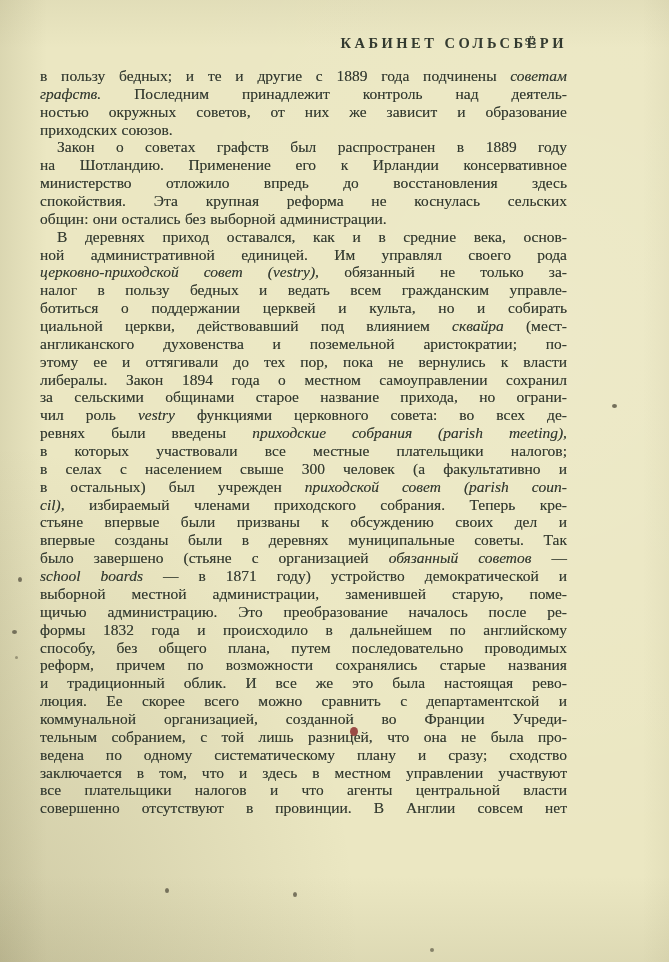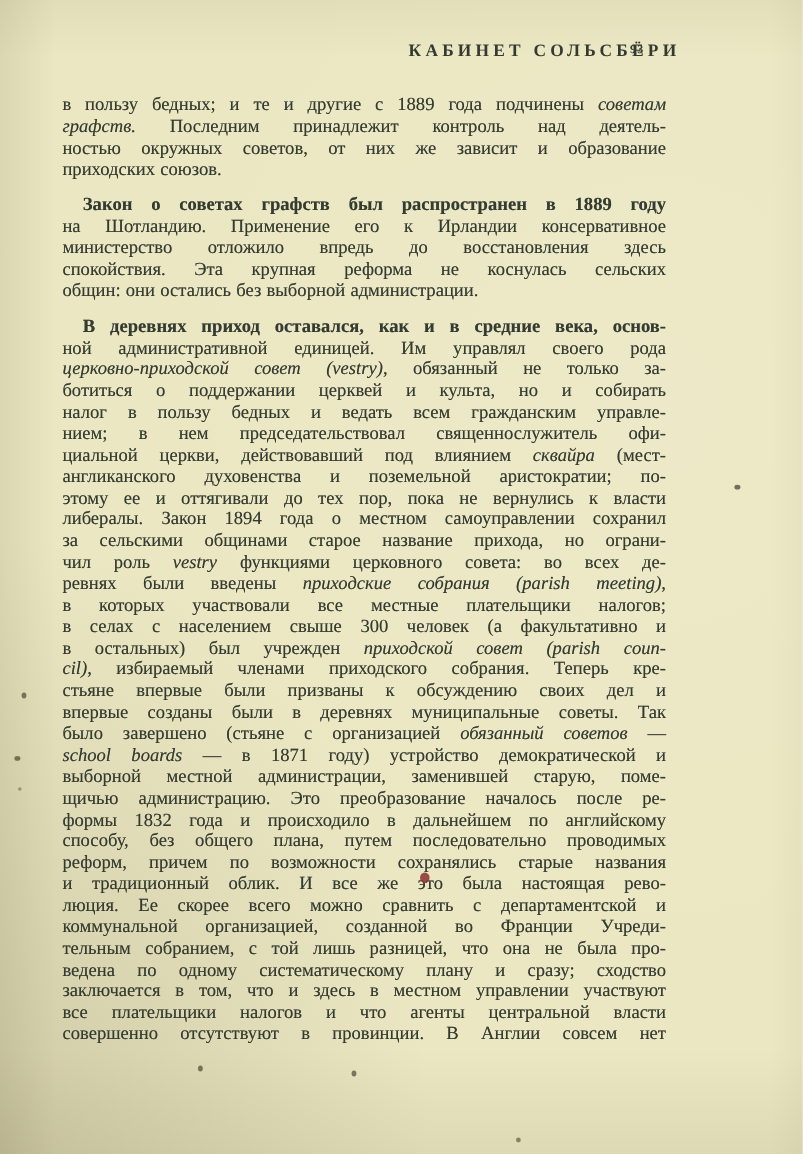--- a/index.html
+++ b/index.html
@@ -40,29 +40,29 @@
     color: #333a30;
   }
   .text-block {
     position: absolute;
     top: 67px; left: 40px; width: 527px;
     font-size: 15.5px;
     line-height: 17.86px;
     color: #343b31;
     text-shadow: 0 0 0.35px rgba(52,59,49,0.55);
   }
-  .para { margin: 12px; padding: 0; }
+  .para { margin: 0; padding: 0; }
   .line {
     text-align: justify;
     text-align-last: justify;
     white-space: normal;
     word-spacing: 0.5px;
   }
   .line.end { text-align-last: left; }
-  .line.indent { text-indent: 17px; font-weight: bold; }
+  .line.indent { text-indent: 17px; }
   .it { font-style: italic; }
   .artifact {
     position: absolute;
     border-radius: 50%;
   }
 </style>
 </head>
 <body>
 
 <div class="scan-page">
@@ -82,23 +82,22 @@
         <div class="line indent"><span>Закон о советах графств был распространен в 1889 году</span></div>
         <div class="line"><span>на Шотландию. Применение его к Ирландии консервативное</span></div>
         <div class="line"><span>министерство отложило впредь до восстановления здесь</span></div>
         <div class="line"><span>спокойствия. Эта крупная реформа не коснулась сельских</span></div>
         <div class="line end"><span>общин: они остались без выборной администрации.</span></div>
       </div>
       <div class="para">
         <div class="line indent"><span>В деревнях приход оставался, как и в средние века, основ-</span></div>
         <div class="line"><span>ной административной единицей. Им управлял своего рода</span></div>
         <div class="line"><span class="it">церковно-приходской совет (vestry),</span><span> обязанный не только за-</span></div>
+        <div class="line"><span>налог в пользу бедных и ведать всем гражданским управле-</span></div>
         <div class="line"><span>ботиться о поддержании церквей и культа, но и собирать</span></div>
-        <div class="line"><span>налог в пользу бедных и ведать всем гражданским управле-</span></div>
-        <div class="line"><span>нием; в нем председательствовал священнослужитель офи-</span></div>
         <div class="line"><span>циальной церкви, действовавший под влиянием </span><span class="it">сквайра</span><span> (мест-</span></div>
         <div class="line"><span>англиканского духовенства и поземельной аристократии; по-</span></div>
         <div class="line"><span>этому ее и оттягивали до тех пор, пока не вернулись к власти</span></div>
         <div class="line"><span>либералы. Закон 1894 года о местном самоуправлении сохранил</span></div>
         <div class="line"><span>за сельскими общинами старое название прихода, но ограни-</span></div>
         <div class="line"><span>чил роль </span><span class="it">vestry</span><span> функциями церковного совета: во всех де-</span></div>
         <div class="line"><span>ревнях были введены </span><span class="it">приходские собрания (parish meeting),</span></div>
         <div class="line"><span>в которых участвовали все местные плательщики налогов;</span></div>
         <div class="line"><span>в селах с населением свыше 300 человек (а факультативно и</span></div>
         <div class="line"><span>в остальных) был учрежден </span><span class="it">приходской совет (parish coun-</span></div>

